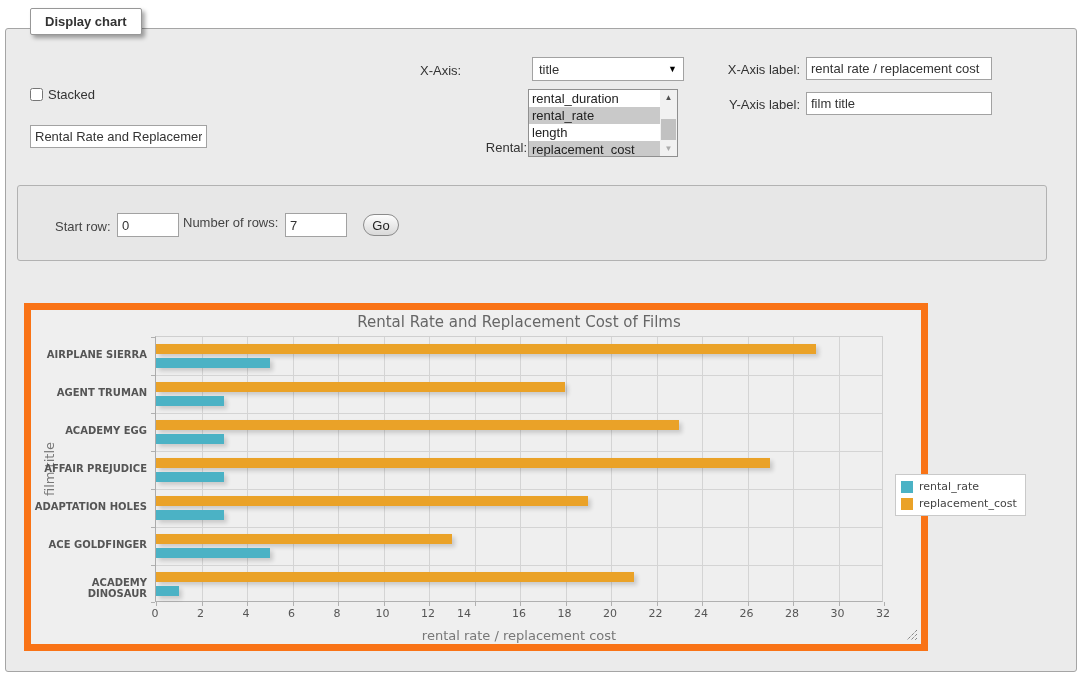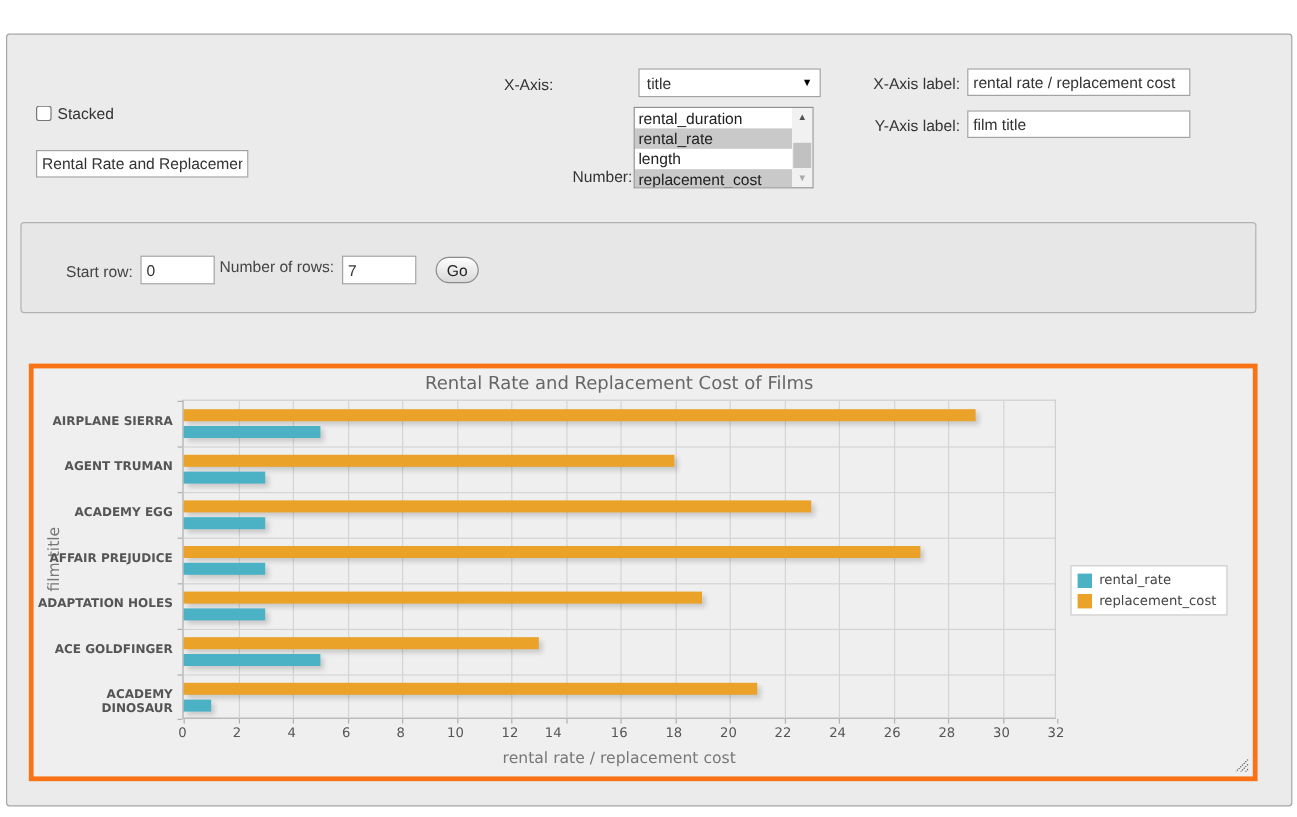--- a/index.html
+++ b/index.html
@@ -51,22 +51,22 @@
                 background:#e7e7e7; border:1px solid #b2b2b2; border-radius:3px; }
   .lbl-startrow { left:55px; top:219px; color:#444; }
   .lbl-numrows { left:183px; top:215px; color:#444; }
   .in-startrow { position:absolute; left:117px; top:213px; width:62px; height:24px; }
   .in-numrows  { position:absolute; left:285px; top:213px; width:62px; height:24px; }
   .go-btn { position:absolute; left:363px; top:214px; width:36px; height:22px; border-radius:11px;
             border:1px solid #8b8b8b; background:linear-gradient(#fdfdfd,#d9d9d9);
             font-family:"Liberation Sans", sans-serif; font-size:13px; color:#222;
             display:flex; align-items:center; justify-content:center; }
 
-  .chart-panel { position:absolute; left:24px; top:303px; width:1024px; height:348px;
-                 background:#efefef; border:4px solid #f97316;
+  .chart-panel { position:absolute; left:24px; top:303px; width:904px; height:348px;
+                 background:#efefef; border:7px solid #f97316;
                  font-family:"DejaVu Sans", sans-serif; }
   .chart-title { position:absolute; left:124px; top:3px; width:728px; text-align:center;
                  font-size:15px; color:#666; }
   .plot { position:absolute; left:124px; top:26px; width:728px; height:266px;
           border-top:1px solid #cfcfcf; border-right:1px solid #cfcfcf;
           border-left:1px solid #ababab; border-bottom:1px solid #b0b0b0; }
   .vgrid { position:absolute; top:0; bottom:0; width:1px; background:#d4d4d4; }
   .hgrid { position:absolute; left:0; right:0; height:1px; background:#d4d4d4; }
   .xtickmark { position:absolute; bottom:-5px; width:1px; height:4px; background:#b0b0b0; }
   .ytickmark { position:absolute; left:-5px; width:4px; height:1px; background:#b0b0b0; }
@@ -85,36 +85,37 @@
   .chart-legend .row { display:flex; align-items:center; gap:6px; font-size:11px; color:#444;
                        white-space:nowrap; }
   .swatch { width:12px; height:12px; flex:0 0 12px; }
   .grip { position:absolute; right:3px; bottom:3px; width:12px; height:12px; }
 </style>
 </head>
 <body>
 
 <div class="page">
   <div class="fieldset"></div>
+  <div class="legendbox">Display chart</div>
 
 
   <div class="chk-row">
     <input type="checkbox" id="stacked-cb" style="">
     <span>Stacked</span>
   </div>
 
   <input type="text" class="title-input" value="Rental Rate and Replacemer" style="">
 
   <span class="flabel lbl-xaxis">X-Axis:</span>
   <div class="selectbox">
     <span>title</span>
     <span class="arrow">▼</span>
   </div>
 
-  <span class="flabel lbl-series">Number:</span>
+  <span class="flabel lbl-series">Rental:</span>
   <div class="listbox" id="series-list">
       <div class="opt">rental_duration</div>
       <div class="opt sel">rental_rate</div>
       <div class="opt">length</div>
       <div class="opt sel">replacement_cost</div>
       <div class="sbar">
         <div class="btn up">▲</div>
         <div class="thumb"></div>
         <div class="btn dn">▼</div>
       </div>

